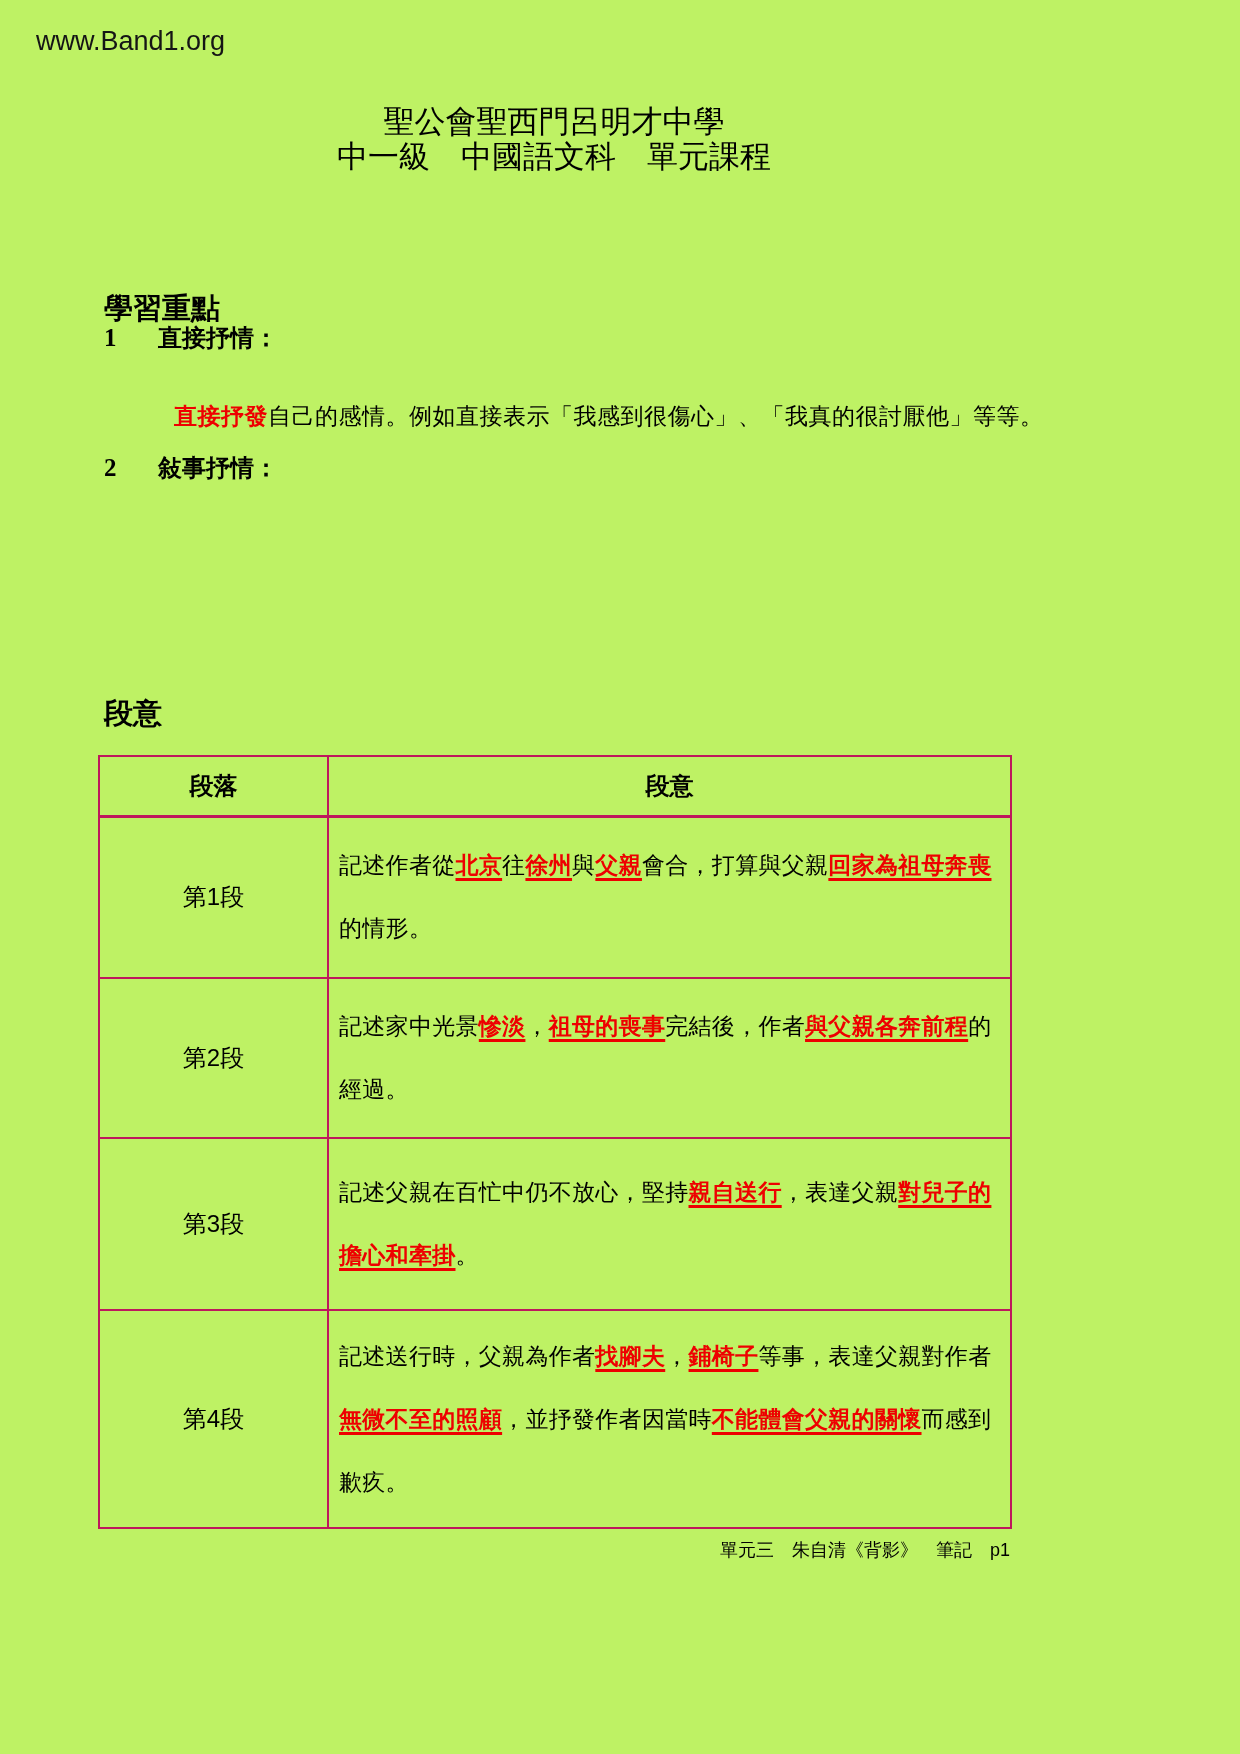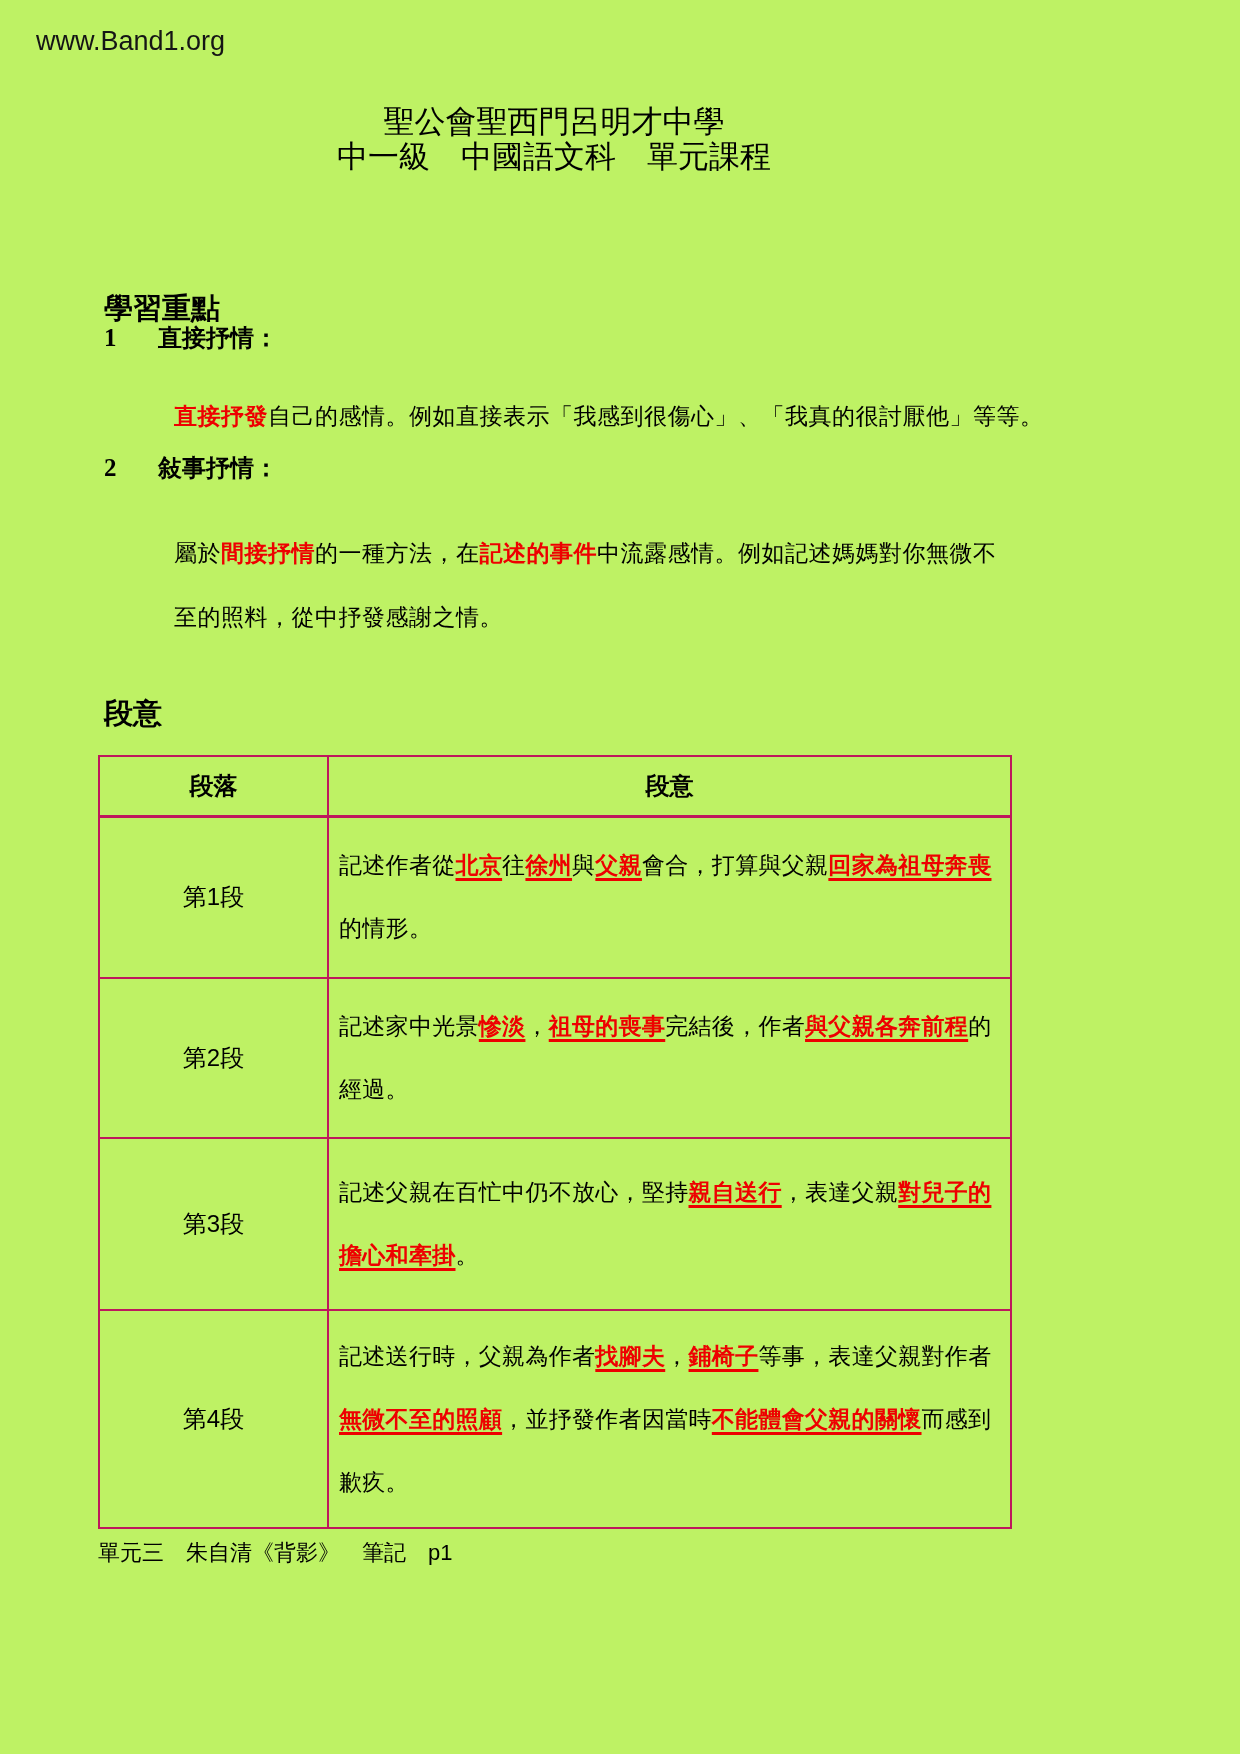--- a/index.html
+++ b/index.html
@@ -72,21 +72,21 @@
   }
   .summary-table tbody td { vertical-align: middle; }
   .para-cell { text-align: center; font-size: 24px; }
   .sum-cell  { font-size: 23px; line-height: 63px; padding: 0 10px; letter-spacing: 0.3px; }
   tr.r1 td { height: 162px; }
   tr.r2 td { height: 160px; }
   tr.r3 td { height: 172px; }
   tr.r4 td { height: 218px; }
   .footer {
     position: absolute; top: 1538px; left: 98px; width: 912px;
-    font-size: 22px;
+    text-align: right; font-size: 18px;
   }
 </style>
 </head>
 <body>
 
 <div class="page">
 
   <div class="watermark">www.Band1.org</div>
 
   <div class="title-block">
@@ -97,21 +97,20 @@
   <h2 class="sec-heading learning">學習重點</h2>
 
   <div class="item-head n1">
     <span class="item-num">1</span><span>直接抒情：</span>
   </div>
   <p class="item-body b1"><span class="seg-r">直接抒發</span><span>自己的感情。例如直接表示「我感到很傷心」、「我真的很討厭他」等等。</span></p>
 
   <div class="item-head n2">
     <span class="item-num">2</span><span>敍事抒情：</span>
   </div>
-  <p class="item-body b2"><span>屬於</span><span class="seg-r">間接抒情</span><span>的一種方法，在</span><span class="seg-r">記述的事件</span><span>中流露感情。例如記述媽媽對你無微不至的照料，從中抒發感謝之情。</span></p>
 
   <h2 class="sec-heading summary">段意</h2>
 
   <table class="summary-table">
     <colgroup>
         <col class="c1">
         <col class="c2">
       </colgroup>
     <thead>
       <tr>

